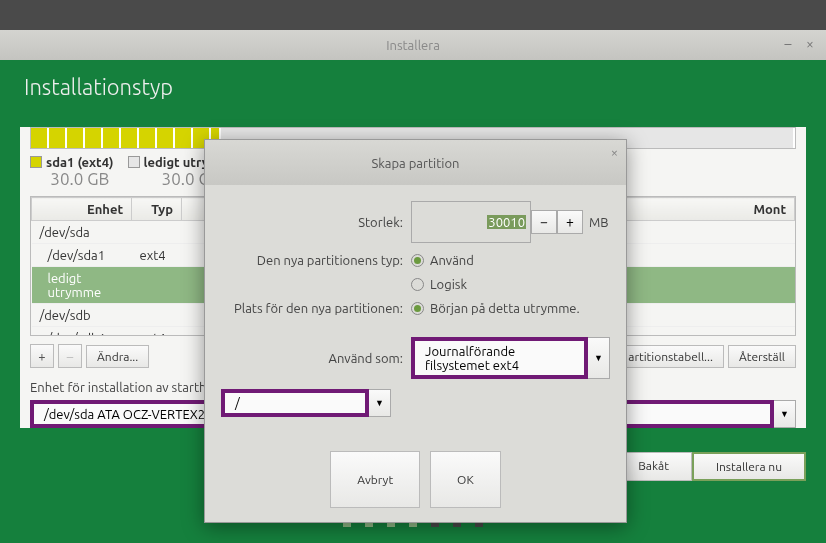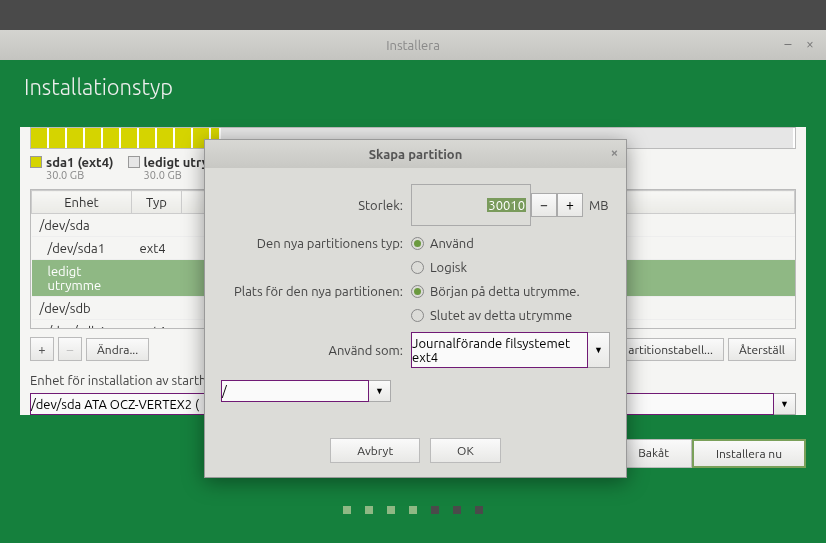--- a/index.html
+++ b/index.html
@@ -13,59 +13,59 @@
 .usage-bar { height: 22px; margin: 10px 10px 4px; display:flex; border:1px solid #bbb; background:#eee; }
 .usage-seg { height:100%; border-right:2px solid #fff; }
 .usage-seg.sda1 { background: repeating-linear-gradient(90deg,#d5d400,#d5d400 16px,#fff 16px,#fff 18px); width:190px;}
 .usage-seg.free { background:#e6e6e6; flex:1;}
 .legend { display:flex; gap:14px; padding: 2px 10px 8px; font-size:12px; color:#555;}
 .legend .item { display:flex; align-items:flex-start; gap:4px;}
 .legend .sw { width:12px; height:12px; border:1px solid #999; margin-top:1px;}
 .legend .sw.y { background:#d5d400;}
 .legend .sw.g { background:#e6e6e6;}
 .legend .name { font-weight:bold; color:#333;}
-.legend .size { color:#888; font-size:11px;}
+.legend .size { color:#888; font-size:17px;text-align:center;}
 .table-wrap { margin:0 10px; border:1px solid #bbb; max-height:140px; overflow:hidden;}
 table { width:100%; border-collapse:collapse; font-size:12px; color:#333;}
-th { text-align:center; padding:4px 8px; background:linear-gradient(#f7f7f5,#eaeae6); border:1px solid #ccc; font-weight:normal;}
+th { text-align:right; padding:4px 8px; background:linear-gradient(#f7f7f5,#eaeae6); border:1px solid #ccc; font-weight:bold;}
 td { padding:4px 8px; border-bottom:1px solid #eee;}
 tr.sel td { background:#8fb884; color:#fff;}
 .below-table { display:flex; align-items:center; gap:4px; padding:8px 10px;}
 .sq-btn { width:24px; height:24px; border:1px solid #bbb; background:linear-gradient(#fafafa,#e8e8e6); display:flex;align-items:center;justify-content:center; color:#555;}
 .btn { border:1px solid #bbb; background:linear-gradient(#fafafa,#e8e8e6); padding:4px 10px; color:#333; font-size:12px;}
 .below-table .spacer{flex:1;}
 .boot-label{padding:4px 10px; color:#444;}
 .boot-select{margin:2px 10px 10px;}
 .footer-btns { display:flex; justify-content:flex-end; padding:14px 20px;}
 .footer-btns .btn { padding:6px 22px;}
 .footer-btns .primary { border:2px solid #7aa05a; background:linear-gradient(#fafafa,#e8e8e6);}
 .dots { display:flex; gap:14px; justify-content:center; padding:24px 0;}
 .dot{width:8px;height:8px;background:#4a4a4a;}
 .dot.on{background:#8fb884;}
 
 .modal { position:absolute; left:204px; top:109px; width:423px; background:#dcdcd8; border:1px solid #999; box-shadow:0 4px 20px rgba(0,0,0,.4);}
-.modal-title{height:28px;background:linear-gradient(#d8d8d4,#c8c8c4); display:flex;align-items:center;justify-content:center;color:#555;font-weight:bold;position:relative;}
+.modal-title{height:45px;background:linear-gradient(#d8d8d4,#c8c8c4); display:flex;align-items:center;justify-content:center;color:#555;font-weight:normal;position:relative;}
 .modal-title .close{position:absolute;right:8px;top:5px;color:#888;}
 .modal-body{padding:16px;}
 .row{display:flex;align-items:center;margin-bottom:10px;min-height:26px;}
 .row label{width:190px;text-align:right;padding-right:8px;color:#444;}
 .size-input{width:120px;padding:13px 4px;border:1px solid #aaa;text-align:right;}
 .size-input .sel{background:#7a9b5c;color:#fff;padding:0 1px;}
 .spin{display:flex;}
 .spin button{width:26px;height:24px;border:1px solid #aaa;background:linear-gradient(#fafafa,#e8e8e6);font-size:14px;}
 .unit{margin-left:6px;color:#444;}
 .radio-col{display:flex;flex-direction:column;gap:10px;}
 .radio{display:flex;align-items:center;gap:6px;color:#444;}
 .radio .rb{width:13px;height:13px;border:1px solid #888;border-radius:50%;display:flex;align-items:center;justify-content:center;}
 .radio .rb.on::after{content:"";width:7px;height:7px;border-radius:50%;background:#6b9a3f;}
 .sel-box{flex:1;display:flex;}
-.sel-box .val{flex:1;border:1px solid #701a75;background:#fafafa;padding:3px 0;}
+.sel-box .val{flex:1;border:4px solid #701a75;background:#fafafa;padding:3px 10px;}
 .sel-box .dd{width:22px;border:1px solid #aaa;border-left:none;background:linear-gradient(#fafafa,#e8e8e6);display:flex;align-items:center;justify-content:center;}
 .modal-footer{display:flex;justify-content:center;gap:10px;padding:8px 0 14px;}
-.modal-footer .btn{padding:5px 26px;}
+.modal-footer .btn{padding:21px 26px;}
 .dd-arrow{font-size:9px;}
 </style>
 </head>
 <body>
 
 <div class="window">
   <div class="titlebar">
     <span>Installera</span>
     <div class="controls">
       <div class="ctl">–</div>
@@ -201,24 +201,20 @@
         </div>
       </div>
 
       <div class="row" style="align-items:flex-start">
         <label>Plats för den nya partitionen:</label>
         <div class="radio-col">
           <div class="radio">
               <div class="rb on"></div>
               <span>Början på detta utrymme.</span>
             </div>
-          <div class="radio">
-              <div class="rb"></div>
-              <span>Slutet av detta utrymme</span>
-            </div>
         </div>
       </div>
 
       <div class="row">
         <label>Använd som:</label>
         <div class="sel-box" style="max-width:200px">
           <div class="val">Journalförande filsystemet ext4</div>
           <div class="dd">
               <span class="dd-arrow">▼</span>
             </div>

